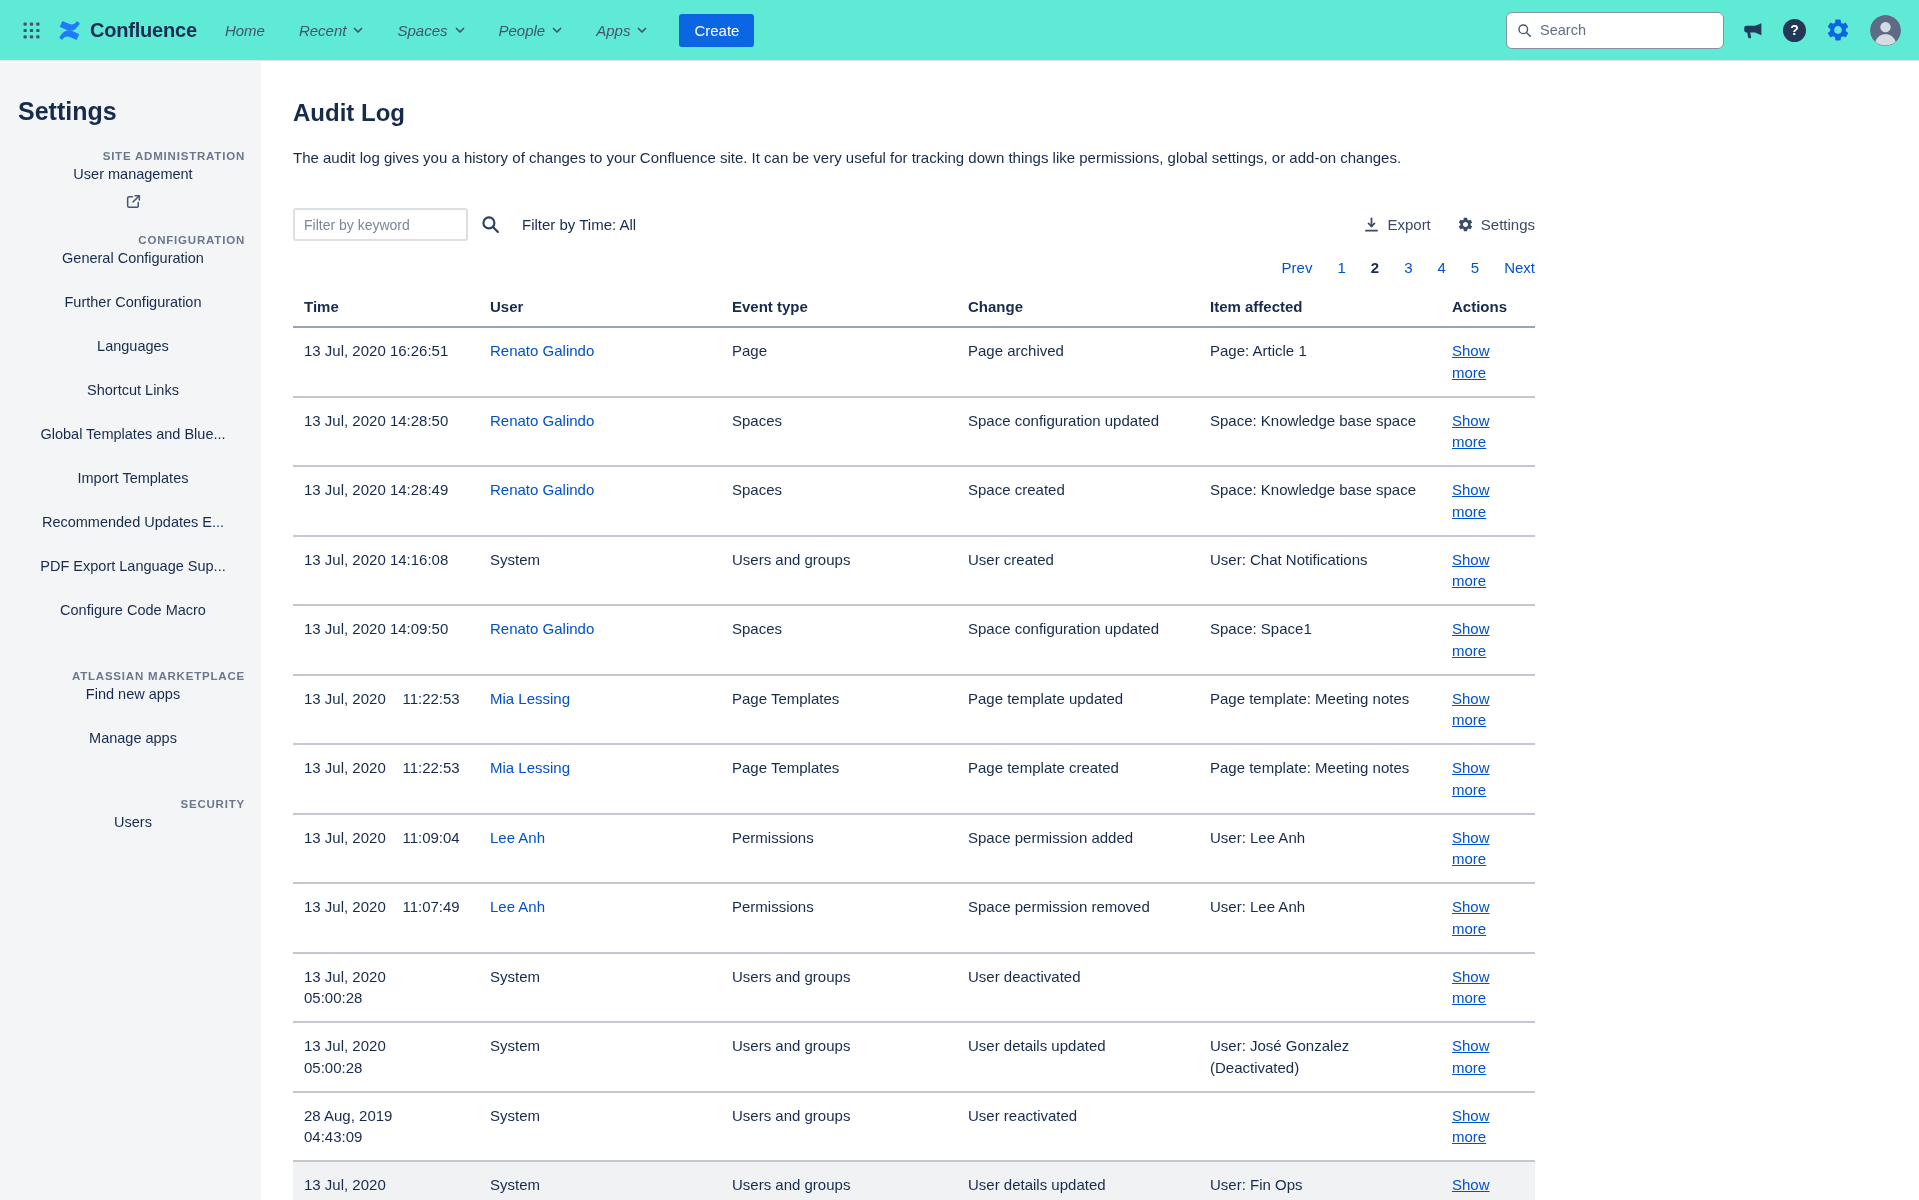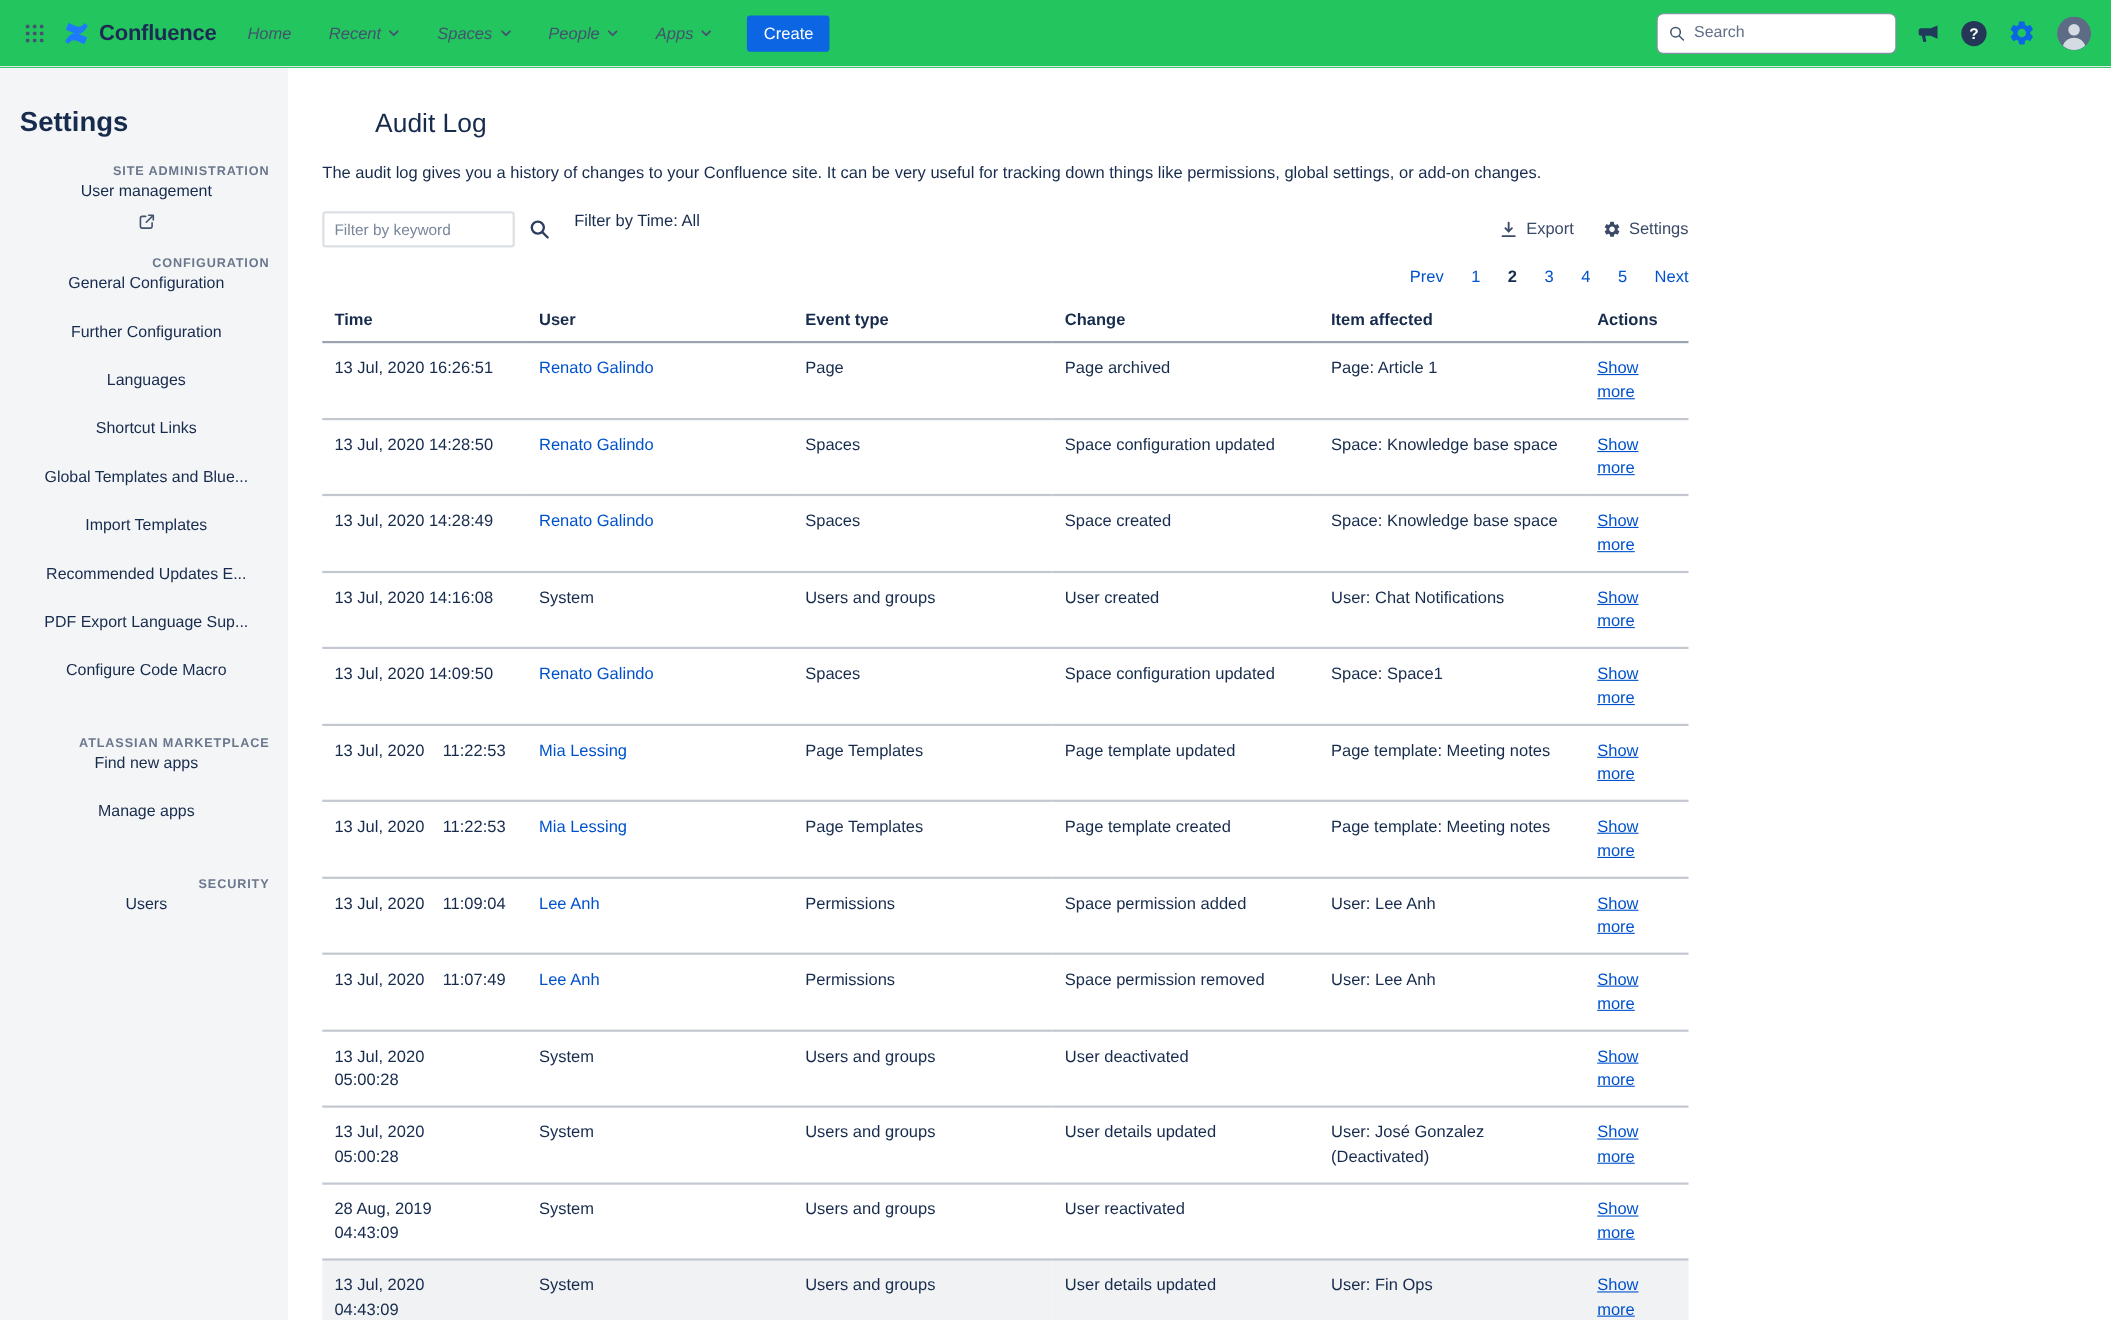--- a/index.html
+++ b/index.html
@@ -5,21 +5,21 @@
   :root{
     --accent:#0C66E4; --link:#0052CC; --text:#172B4D; --muted:#6B778C;
     --sidebar-bg:#F4F5F7; --row-highlight:#F1F2F4; --border:#C2C7D0;
   }
   *{margin:0;padding:0;box-sizing:border-box;}
   html,body{width:1919px;height:1200px;overflow:hidden;background:#fff;
     font-family:"Liberation Sans",sans-serif;color:var(--text);}
   a{text-decoration:none;color:inherit;}
 
   
-  .topnav{position:fixed;top:0;left:0;width:1919px;height:61px;background:#22c55e;
+  .topnav{position:fixed;top:0;left:0;width:1919px;height:61px;background:#5eead4;
     border-bottom:1px solid #E4E6EA;display:flex;align-items:center;padding:0 18px 0 14px;z-index:5;}
   .appswitcher{width:34px;height:34px;display:flex;align-items:center;justify-content:center;border-radius:4px;cursor:pointer;}
   .logo{display:flex;align-items:center;gap:7px;margin:0 20px 0 8px;cursor:pointer;}
   .logo-text{font-size:20px;font-weight:700;color:#1D2B53;letter-spacing:-0.2px;}
   .primary-nav{display:flex;align-items:center;gap:34px;margin-left:8px;}
   .nav-item{display:flex;align-items:center;gap:7px;font-size:15px;color:#44546F;font-weight:500;cursor:pointer;font-style:italic;}
   .create-btn{margin-left:32px;background:var(--accent);color:#fff;font-size:15px;font-weight:500;
     border:none;border-radius:3px;padding:8px 15px;cursor:pointer;font-family:inherit;}
   .topnav-right{margin-left:auto;display:flex;align-items:center;gap:19px;}
   .search-box{display:flex;align-items:center;gap:8px;width:218px;height:37px;border:1.6px solid #8590A2;
@@ -40,23 +40,23 @@
   .sb-heading{font-size:11.5px;font-weight:700;letter-spacing:0.8px;color:var(--muted);
     padding-left:15px;margin-bottom:4px;}
   .sb-item{display:flex;align-items:center;justify-content:space-between;height:44px;
     padding:0 10px 0 15px;font-size:14.5px;color:var(--text);border-radius:3px;cursor:pointer;flex-direction:column;}
   .sb-item-label{white-space:nowrap;overflow:hidden;}
 
   
   .main{position:absolute;left:261px;top:61px;width:1658px;height:1139px;background:#fff;
     padding:38px 0 0 32px;overflow:hidden;}
   .content{width:1242px;}
-  .page-title{font-size:24px;font-weight:400;color:var(--text);margin-left:48px;}
+  .page-title{font-size:24px;font-weight:700;color:var(--text);}
   .page-desc{margin-top:22px;font-size:15px;color:var(--text);}
-  .toolbar{margin-top:26px;display:flex;}
+  .toolbar{margin-top:42px;display:flex;align-items:center;}
   .filter-input{width:175px;height:33px;border:2px solid #DCDFE4;border-radius:3px;padding:0 9px;
     font-size:14px;color:var(--text);font-family:inherit;outline:none;}
   .filter-input::placeholder{color:#7A869A;}
   .toolbar-search-btn{margin-left:13px;}
   .time-filter{margin-left:22px;font-size:15px;color:var(--text);cursor:pointer;}
   .toolbar-spacer{flex:1;}
   .tool-btn{display:flex;align-items:center;gap:7px;font-size:15px;color:#3B4A67;cursor:pointer;}
   .tool-btn + .tool-btn{margin-left:26px;}
   .pagination{margin-top:18px;display:flex;justify-content:flex-end;align-items:center;gap:25px;font-size:15px;}
   .page-link{color:var(--link);cursor:pointer;}

